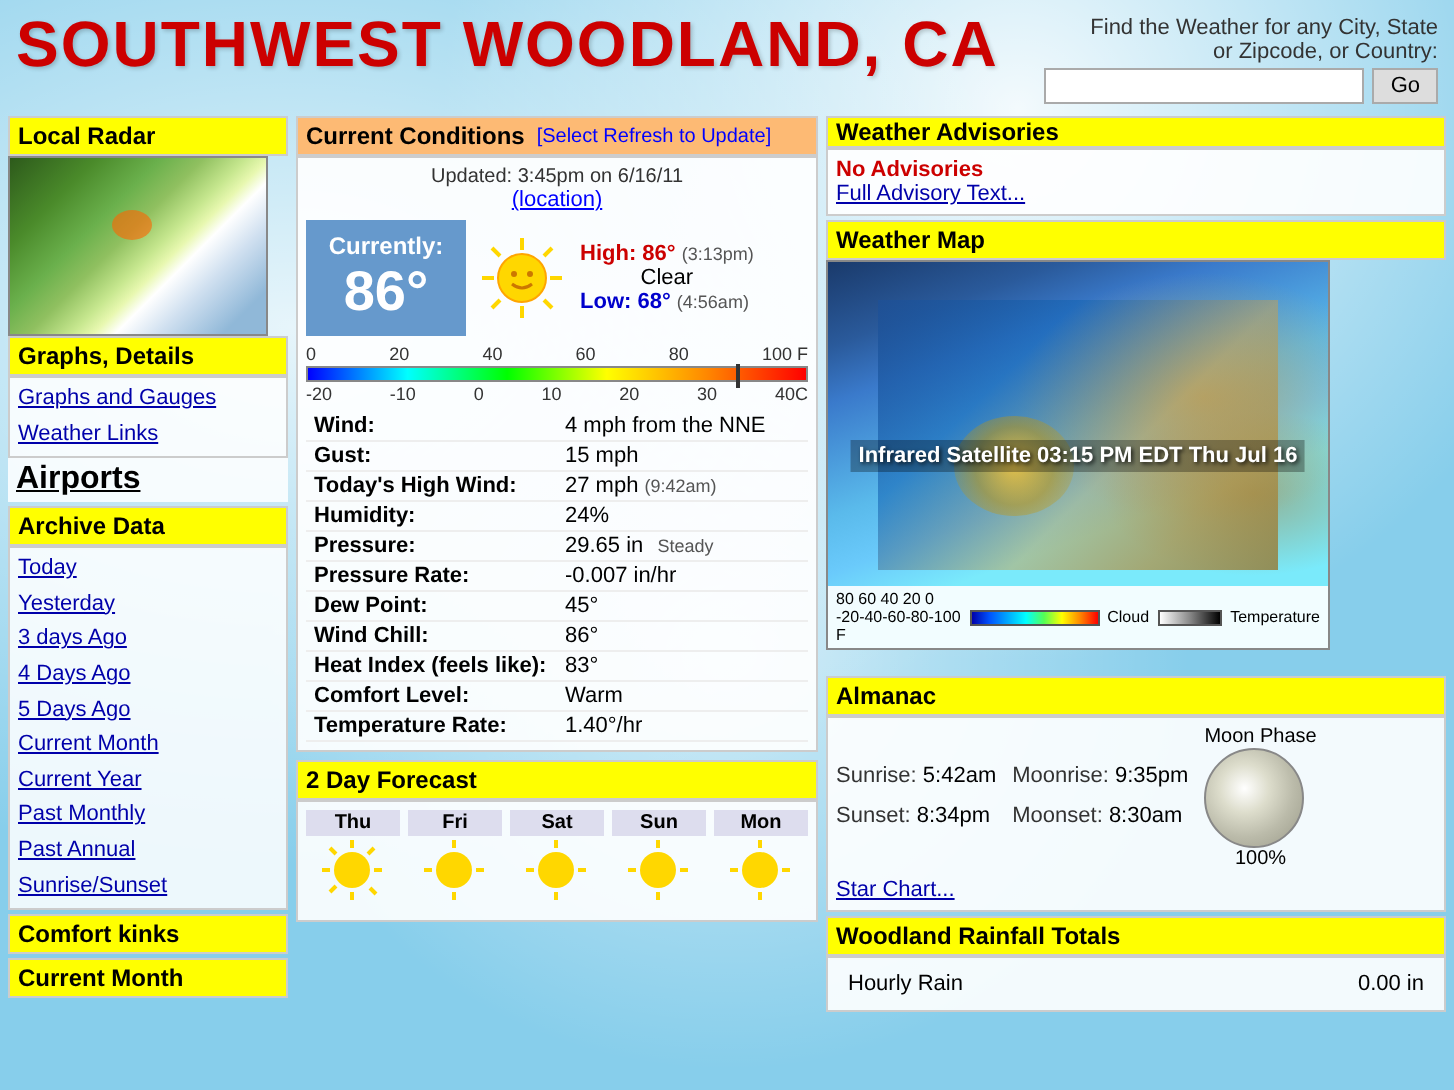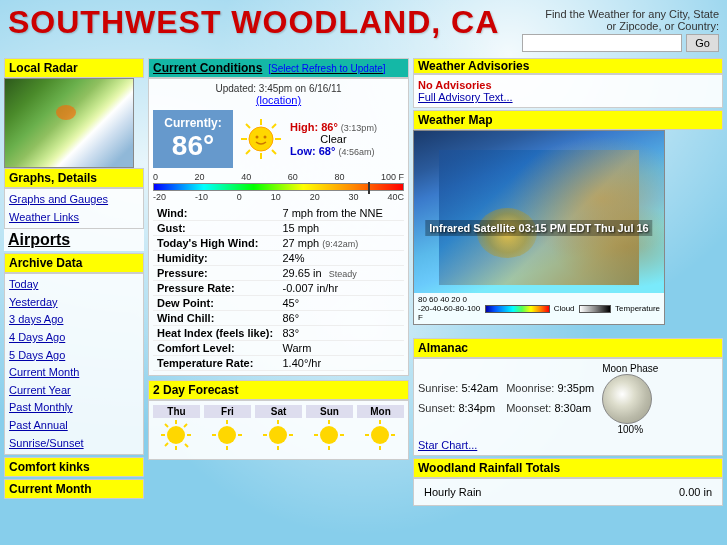--- a/index.html
+++ b/index.html
@@ -111,29 +111,28 @@
       background: rgba(255, 100, 0, 0.6);
       border-radius: 50%;
     }
 
     
     .center-panel {
       flex: 1;
       min-width: 0;
     }
     .conditions-header {
-      background: #14b8a6;
+      background: #fdba74;
       font-weight: bold;
       font-size: 12px;
       padding: 2px 4px;
       border: 1px solid #ccc;
       display: flex;
       align-items: center;
       gap: 6px;
-      text-decoration: underline;
     }
     .conditions-header .select-refresh {
       color: blue;
       font-weight: normal;
       font-size: 10px;
     }
     .conditions-body {
       background: rgba(255,255,255,0.9);
       border: 1px solid #ccc;
       padding: 4px;
@@ -526,21 +525,21 @@
             <span>20</span>
             <span>30</span>
             <span>40C</span>
         </div>
       </div>
 
       <table class="conditions-table">
         <tbody>
             <tr>
           <td>Wind:</td>
-          <td>7 mph from the NNE</td>
+          <td>4 mph from the NNE</td>
         </tr>
         <tr>
           <td>Gust:</td>
           <td>15 mph</td>
         </tr>
         <tr>
           <td>Today's High Wind:</td>
           <td>
             <span>27 mph</span>
             <span class="small-note">(9:42am)</span>

